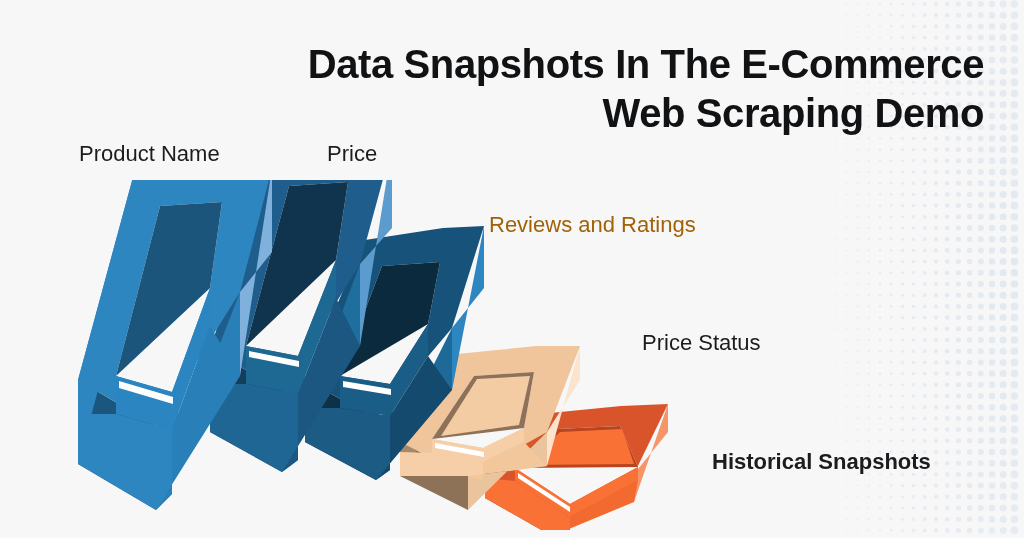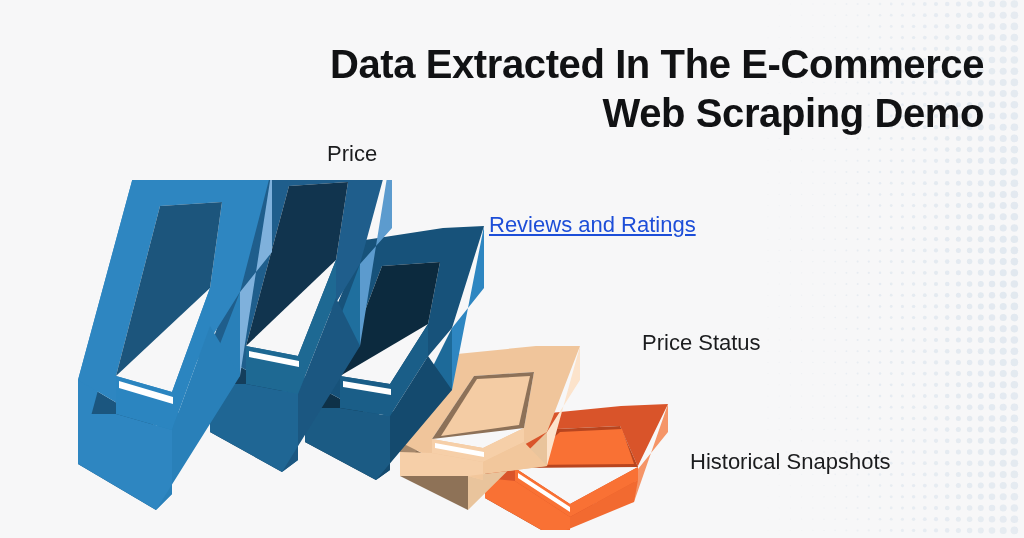--- a/index.html
+++ b/index.html
@@ -51,21 +51,21 @@
     font-size: 22px;
     line-height: 26px;
     font-weight: normal;
     color: #1B1C1E;
     white-space: nowrap;
   }
   #label-product-name  { left: 79px;  top: 141px; }
   #label-price         { left: 327px; top: 141px; text-align: center; }
   #label-reviews       { left: 489px; top: 212px; }
   #label-stock         { left: 642px; top: 330px; }
-  #label-historical    { left: 690px; top: 449px; }
+  #label-historical    { left: 712px; top: 449px; font-weight: bold; }
 
   
   #artwork {
     position: absolute;
     left: 60px;
     top: 180px;
     width: 640px;
     height: 350px;
   }
 </style>
@@ -1186,21 +1186,21 @@
         <circle cx="183.2" cy="530.4" r="2.29"></circle>
         <circle cx="194.4" cy="530.4" r="2.51"></circle>
         <circle cx="205.6" cy="530.4" r="2.74"></circle>
         <circle cx="216.8" cy="530.4" r="2.98"></circle>
         <circle cx="228.0" cy="530.4" r="3.24"></circle>
         <circle cx="239.2" cy="530.4" r="3.51"></circle>
         <circle cx="250.4" cy="530.4" r="3.80"></circle>
       </g>
   </svg>
 
-  <div id="title" style="color: rgb(17, 18, 20);">Data Extracted In The E-Commerce
+  <div id="title" style="color: rgb(17, 18, 20);">Data Snapshots In The E-Commerce
 Web Scraping Demo</div>
 
   <svg id="artwork" viewBox="0 0 640 350" aria-hidden="true">
 
     <g>
 
       <polygon points="425,290 425,318 492,356 492,328" fill="#99391A"></polygon>
       <polygon points="425,290 425,318 480,262 480,234" fill="#A33E1E"></polygon>
       <polygon points="492,356 492,328 574,322 574,294" fill="#E8642C"></polygon>
       <polygon points="574,322 574,294 608,252 608,224" fill="#F59568"></polygon>
@@ -1294,18 +1294,19 @@
 
       <polygon points="56,196 112,212 150,108 150,146 112,250 56,234" fill="#2B85C0"></polygon>
 
       <polygon points="59,201 113,217 113,224 59,208" fill="#FFFFFF"></polygon>
 
       <polygon points="56,234 112,250 112,314 96,330 18,284 18,234" fill="#2E86C1"></polygon>
       <polygon points="112,250 150,146 180,196 96,330 112,314" fill="#2980B9"></polygon>
     </g>
   </svg>
 
+  <div class="label" id="label-product-name" style="color: rgb(27, 28, 30);">Product Name</div>
   <div class="label" id="label-price" style="color: rgb(27, 28, 30);">Price</div>
-  <div class="label" id="label-reviews" style="color: #1d4ed8; text-decoration: underline;">Reviews and Ratings</div>
+  <div class="label" id="label-reviews" style="color: #a16207;">Reviews and Ratings</div>
   <div class="label" id="label-stock" style="color: rgb(27, 28, 30);">Price Status</div>
   <div class="label" id="label-historical" style="color: rgb(27, 28, 30);">Historical Snapshots</div>
 
 </div>
 
 </body></html>

